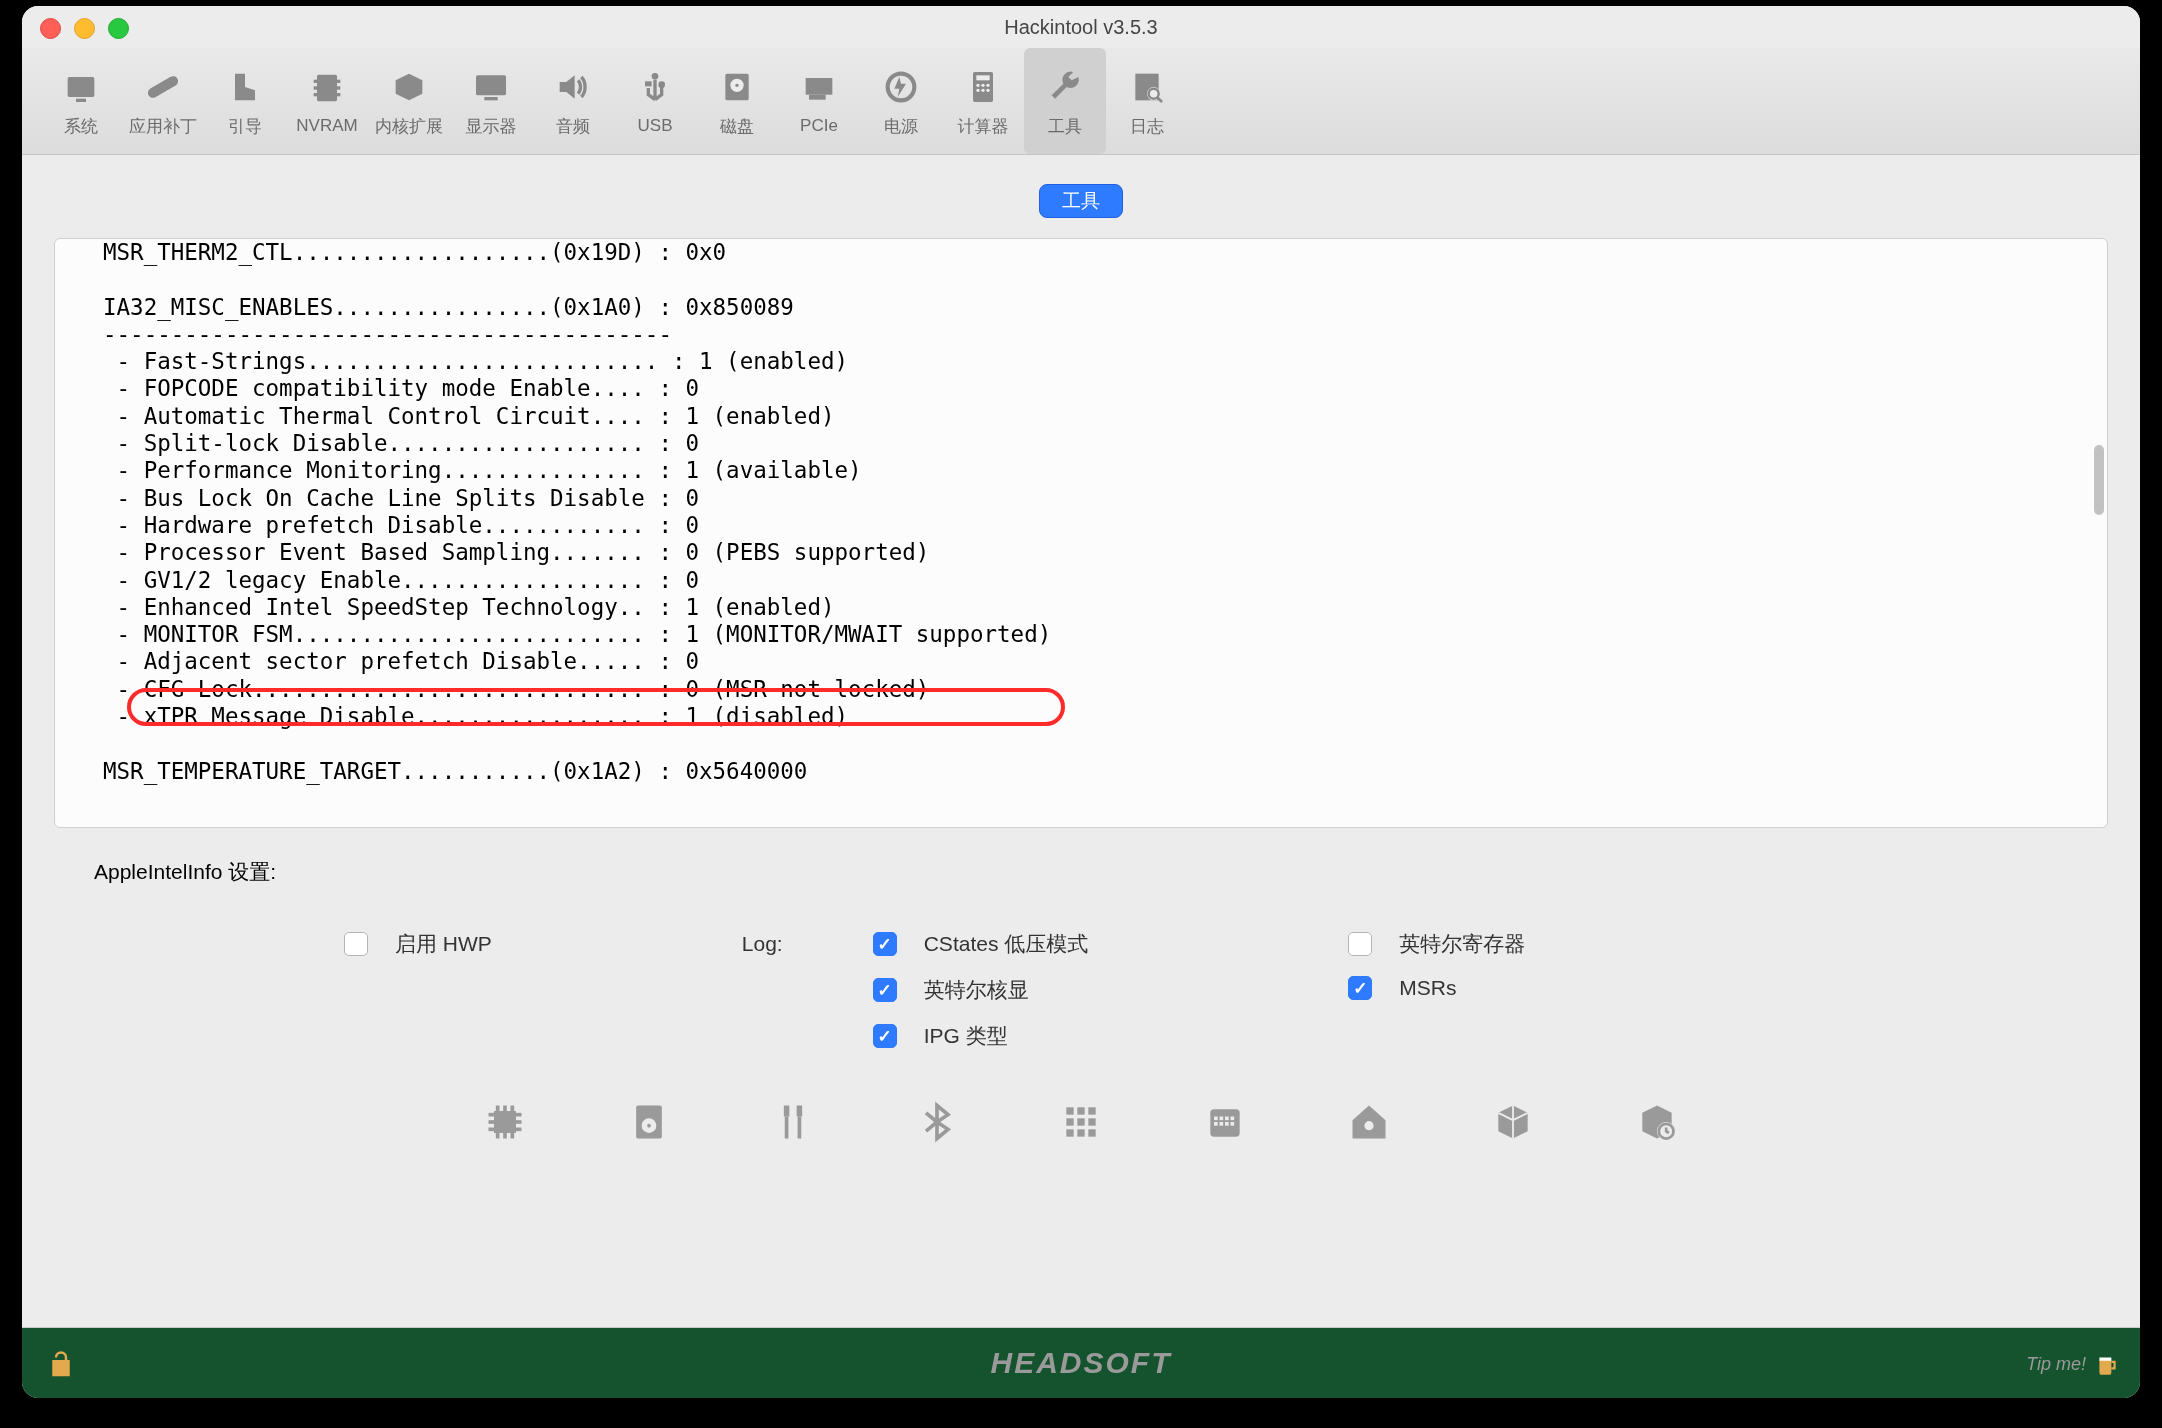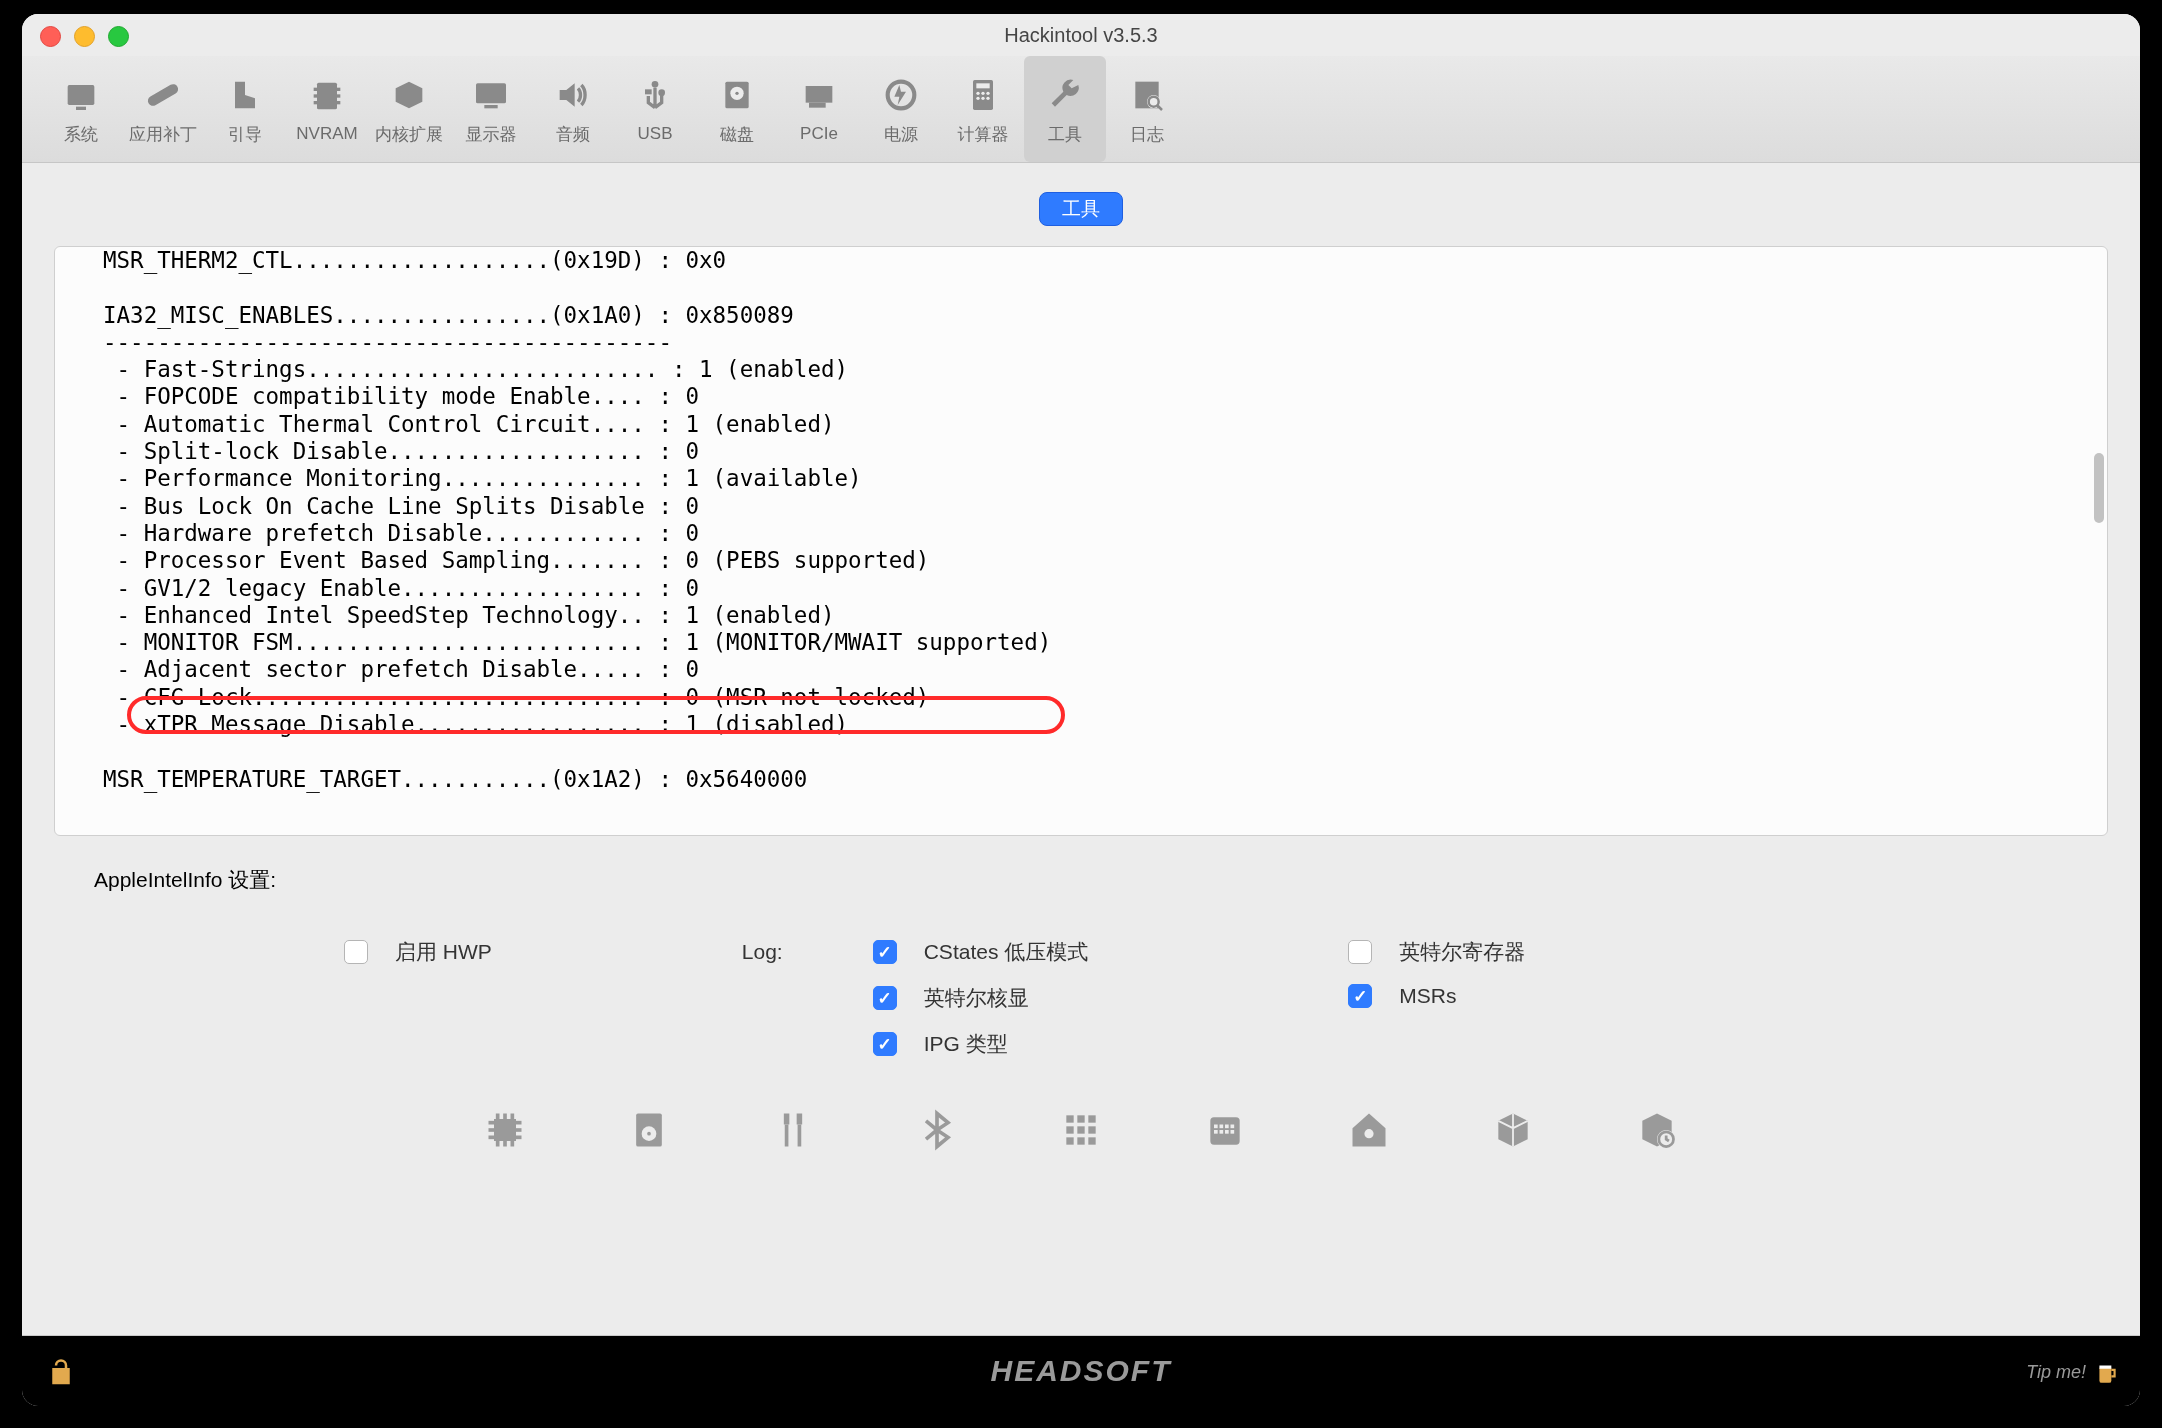--- a/index.html
+++ b/index.html
@@ -1,17 +1,17 @@
 <!DOCTYPE html>
 <html><head>
 <meta charset="utf-8">
 <style>
   html,body{margin:0;padding:0;background:#000;font-family:-apple-system,BlinkMacSystemFont,"Helvetica Neue",Arial,sans-serif;}
   .stage{width:2162px;height:1428px;position:relative;background:#000;}
-  .window{position:absolute;left:22px;top:14px;width:2118px;height:1392px;background:#ececec;border-radius:16px;box-shadow:0 20px 60px rgba(0,0,0,.5);overflow:hidden;}
+  .window{position:absolute;left:22px;top:6px;width:2118px;height:1392px;background:#ececec;border-radius:16px;box-shadow:0 20px 60px rgba(0,0,0,.5);overflow:hidden;}
   .titlebar{height:42px;position:relative;display:flex;align-items:center;justify-content:center;background:#ececec;}
   .traffic{position:absolute;left:18px;top:12px;display:flex;gap:13px;}
   .tl{width:19px;height:19px;border-radius:50%;}
   .red{background:#ff5f57;border:1px solid #e24640;}
   .yellow{background:#febc2e;border:1px solid #e1a028;}
   .green{background:#28c840;border:1px solid #1fa92f;}
   .title{font-size:20px;color:#454545;font-weight:400;}
   .toolbar{height:106px;background:linear-gradient(#e9e9e9,#dcdcdc);border-bottom:1px solid #c6c6c6;display:flex;padding:0 18px;}
   .tbitem{width:82px;display:flex;flex-direction:column;align-items:center;justify-content:center;gap:6px;color:#6b6b6b;font-size:17px;cursor:pointer;border-radius:6px;}
   .tbitem.sel{background:#d0d0d0;}
@@ -24,21 +24,21 @@
   .scrollind{position:absolute;right:3px;top:206px;width:10px;height:70px;background:#c2c2c2;border-radius:5px;}
   .settings-lbl{font-size:21px;font-weight:400;margin:30px 0 44px 40px;}
   .opts{display:flex;padding-left:290px;gap:140px;font-size:21px;color:#333;}
   .col{display:flex;flex-direction:column;gap:18px;}
   .colmid{margin-left:110px;}
   .opt{display:flex;align-items:center;gap:27px;}
   .cb{width:22px;height:22px;border-radius:5px;border:1px solid #b5b5b5;background:#fff;display:inline-flex;align-items:center;justify-content:center;}
   .cb.on{background:#2f7bff;border-color:#2f7bff;}
   .cb.on::after{content:"✓";color:#fff;font-size:17px;font-weight:700;}
   .loglbl{padding-top:2px;color:#333;}
-  .bottombar{position:absolute;left:0;right:0;bottom:0;height:70px;background:#000000;border-top:1px solid #c9c9c9;display:flex;align-items:center;justify-content:center;}
+  .bottombar{position:absolute;left:0;right:0;bottom:0;height:70px;background:#14532d;border-top:1px solid #c9c9c9;display:flex;align-items:center;justify-content:center;}
   .logo{position:absolute;left:50%;transform:translateX(-50%);font-family:Arial,sans-serif;font-style:italic;font-weight:700;letter-spacing:2px;color:#9a9a9a;font-size:30px;}
   .lockicn{position:absolute;left:24px;bottom:18px;width:30px;height:30px;}
   .tipwrap{position:absolute;right:20px;bottom:18px;display:flex;align-items:center;gap:8px;color:#9a9a9a;font-style:italic;font-size:18px;justify-content:center;}
   .uticons{display:flex;justify-content:center;gap:100px;margin-top:50px;}
   .util{width:44px;height:44px;fill:#9a9a9a;cursor:pointer;}
   .circle{position:absolute;border:4px solid #ff2a2a;border-radius:22px;pointer-events:none;}
 </style>
 </head>
 <body>
 

